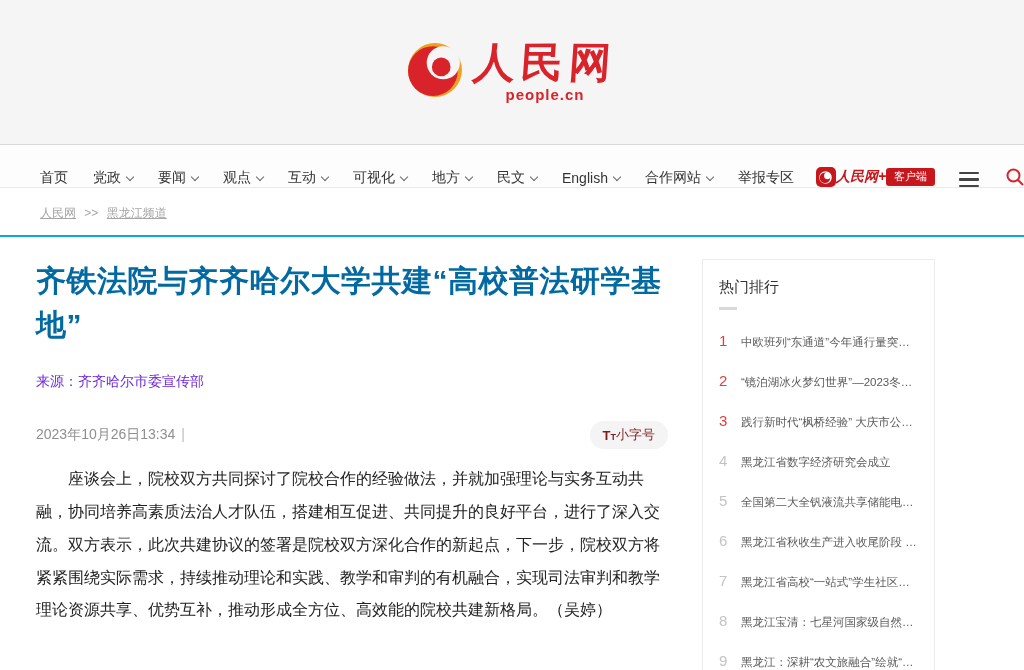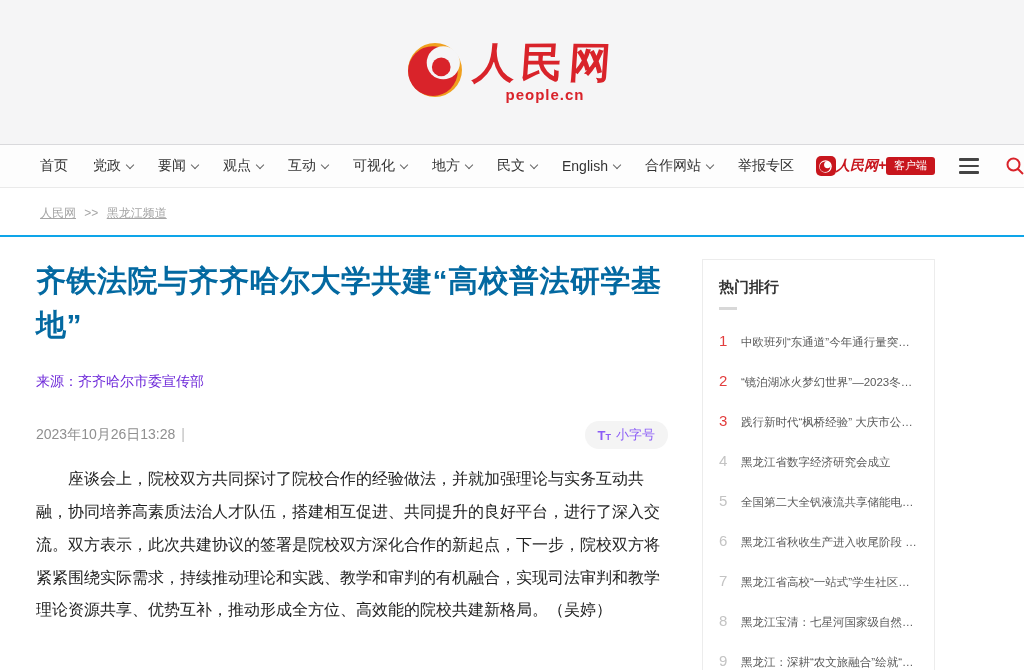--- a/index.html
+++ b/index.html
@@ -17,21 +17,21 @@
   .site-header{height:145px;background:var(--header-bg);border-bottom:1px solid #d9d9dc;
     display:flex;align-items:center;justify-content:center;}
   .logo{display:flex;align-items:center;gap:10px;}
   .logo-text{display:flex;flex-direction:column;align-items:center;}
   .logo-cn{font-size:42px;font-weight:700;color:var(--brand-red);letter-spacing:6px;
     transform:skewX(-4deg);line-height:1;}
   .logo-en{font-size:15px;font-weight:700;color:var(--brand-red);letter-spacing:1px;margin-top:2px;}
 
   
   .navbar{height:43px;background:#fdfdfd;border-bottom:1px solid #eaeaea;
-    display:flex;align-items:center;}
+    display:flex;align-items:flex-end;}
   .nav-items{display:flex;align-items:center;gap:25px;padding-left:40px;}
   .nav-item{display:flex;align-items:center;font-size:14px;color:var(--nav-text);white-space:nowrap;}
   .chev{display:inline-block;width:6px;height:6px;border-right:1.3px solid #666;
     border-bottom:1.3px solid #666;transform:rotate(45deg);margin-left:6px;margin-top:-3px;}
   .app-badge{display:flex;align-items:center;margin-left:22px;white-space:nowrap;}
   .badge-ico{width:20px;height:20px;border-radius:5px;background:var(--badge-red);
     display:flex;align-items:center;justify-content:center;}
   .badge-brand{color:var(--badge-red);font-weight:700;font-size:14px;font-style:italic;}
   .badge-tag{background:var(--badge-red);color:#fff;font-size:11px;border-radius:3px;
     padding:2px 8px;line-height:1.2;}
@@ -47,29 +47,29 @@
 
   
   .content{display:flex;gap:34px;padding:22px 0 0 36px;align-items:flex-start;}
   .article{width:632px;}
   .article h1{font-size:30px;line-height:1.47;color:#0369a1;font-weight:600;
     letter-spacing:.5px;margin-bottom:26px;}
   .source{font-size:14px;color:#6d28d9;margin-bottom:30px;}
   .meta-row{display:flex;justify-content:space-between;align-items:center;margin-bottom:8px;}
   .date{font-size:14px;color:#8f8f8f;}
   .date .pipe{margin-left:6px;color:#bbb;}
-  .font-btn{display:flex;align-items:center;gap:5px;background:var(--pill-bg);
-    border-radius:14px;padding:5px 13px;font-size:13px;color:#8b5cf6;}
+  .font-btn{display:flex;align-items:center;background:var(--pill-bg);
+    border-radius:14px;padding:5px 13px;font-size:13px;color:#7f1d1d;}
   .tt b{font-size:13px;font-weight:700;}
   .tt small{font-size:9px;font-weight:700;}
   .body p{font-size:16px;line-height:2.05;text-indent:2em;color:#222;margin-top:14px;}
 
   
   .hot-box{width:233px;border:1px solid #ececec;padding:18px 16px;height:480px;background:#fff;}
-  .hot-title{font-size:15px;color:#333;font-weight:700;}
+  .hot-title{font-size:15px;color:#333;font-weight:400;}
   .hot-dash{width:18px;height:3px;background:#d8d8d8;margin-top:10px;}
   .hot-box ul{list-style:none;margin-top:4px;}
   .hot-item{display:flex;align-items:baseline;gap:7px;margin-top:22px;}
   .rank{font-size:15px;color:#c3c3c3;min-width:15px;flex:0 0 auto;}
   .rank.hot{color:var(--rank-red);}
   .hot-text{font-size:11.5px;color:#5a5a5a;white-space:nowrap;overflow:hidden;
     text-overflow:ellipsis;flex:1;}
 </style>
 </head>
 <body>
@@ -181,21 +181,21 @@
 </div>
 
 <div class="content">
   <main class="article">
     <h1>齐铁法院与齐齐哈尔大学共建“高校普法研学基地”</h1>
     <div class="source">
       <span>来源：</span><a>齐齐哈尔市委宣传部</a>
     </div>
     <div class="meta-row">
       <div class="date">
-        <span>2023年10月26日13:28</span><span class="pipe">|</span>
+        <span>2023年10月26日13:34</span><span class="pipe">|</span>
       </div>
       <button class="font-btn">
         <span class="tt"><b>T</b><small>T</small></span>
         <span>小字号</span>
       </button>
     </div>
     <div class="body">
 
         <p>座谈会上，院校双方共同探讨了院校合作的经验做法，并就加强理论与实务互动共融，协同培养高素质法治人才队伍，搭建相互促进、共同提升的良好平台，进行了深入交流。双方表示，此次共建协议的签署是院校双方深化合作的新起点，下一步，院校双方将紧紧围绕实际需求，持续推动理论和实践、教学和审判的有机融合，实现司法审判和教学理论资源共享、优势互补，推动形成全方位、高效能的院校共建新格局。（吴婷）</p>
       </div>

